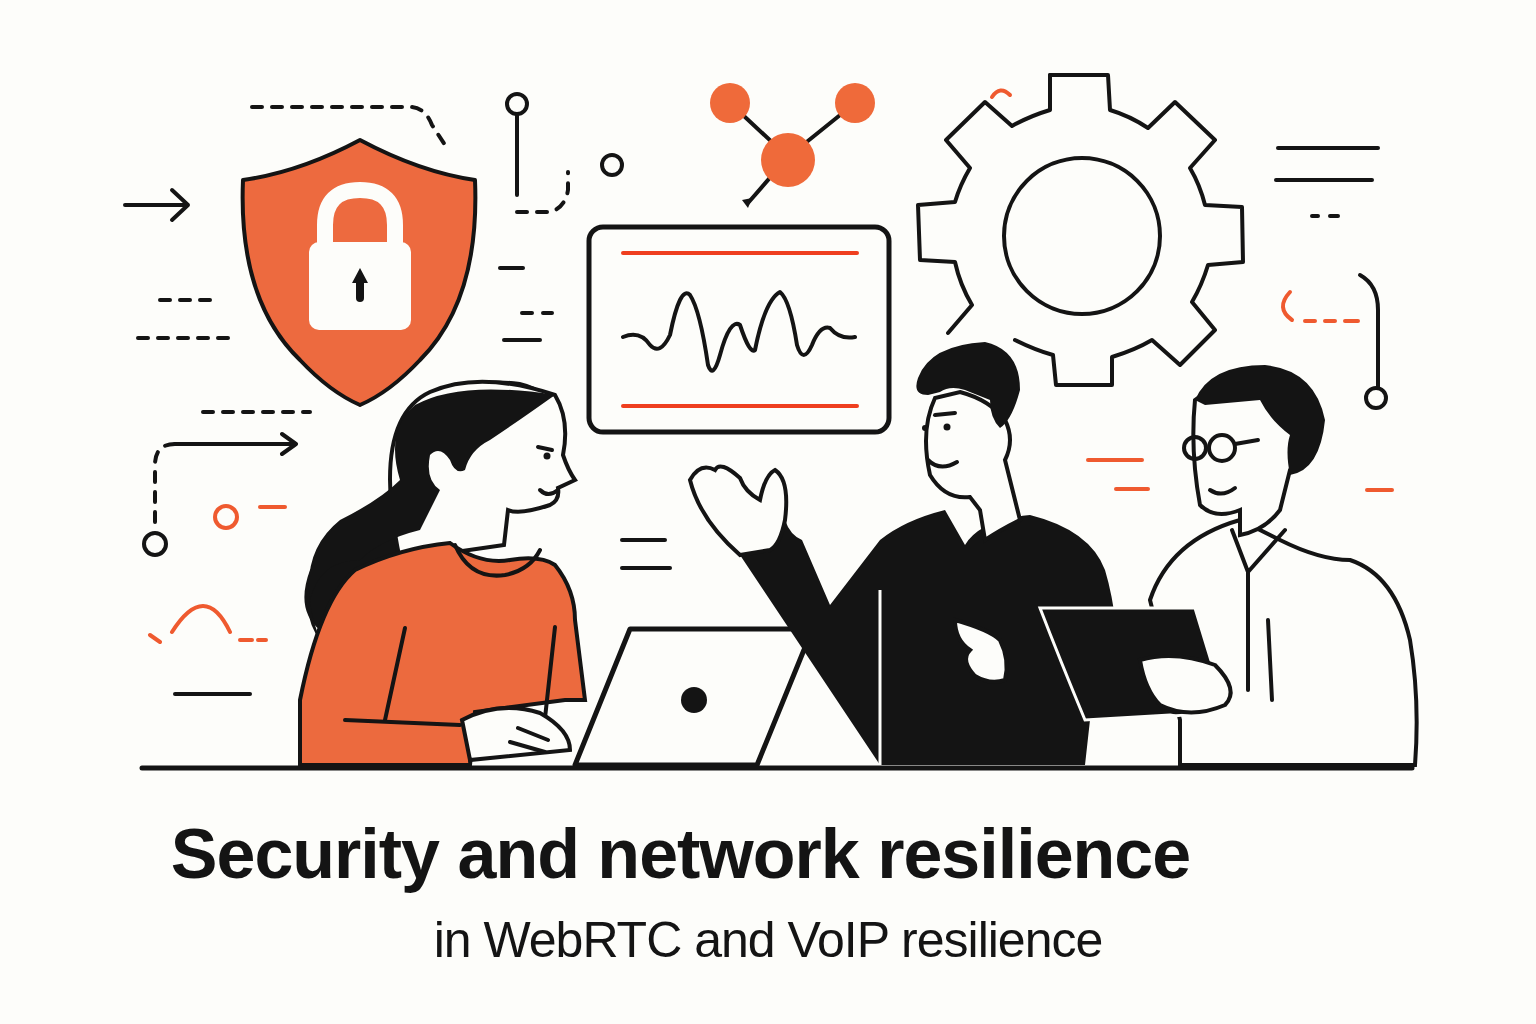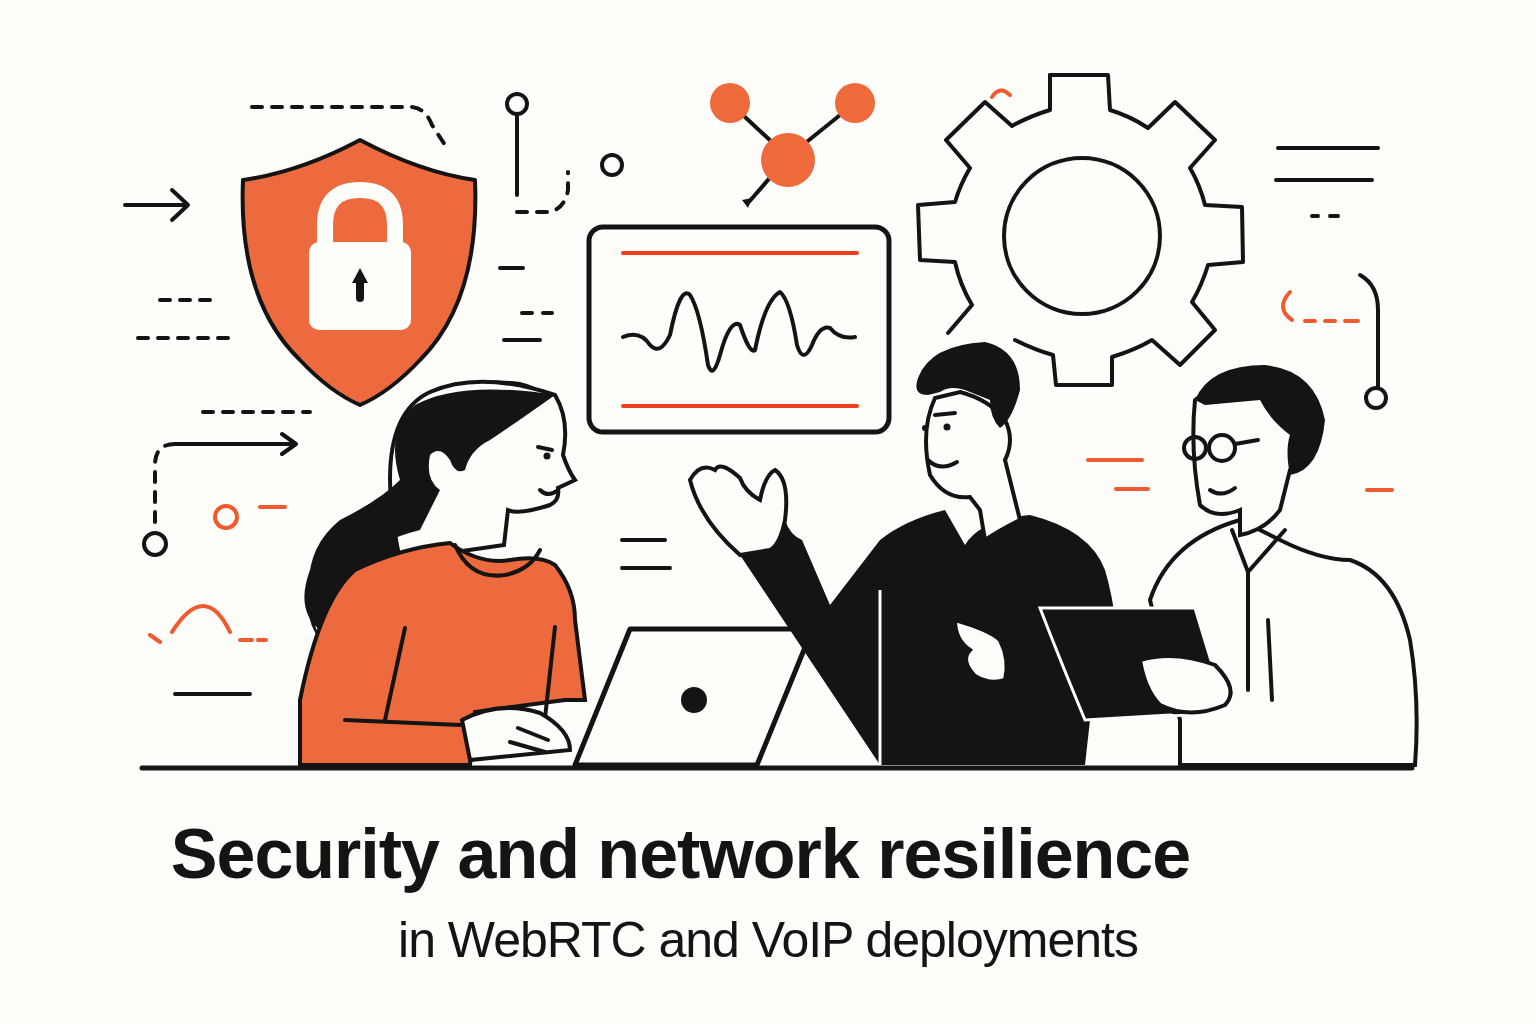--- a/index.html
+++ b/index.html
@@ -147,13 +147,13 @@
     <path class="stk" stroke-width="3" d="M1235 444 L1258 440"></path>
     <path class="stk" stroke-width="3" d="M1210 490 Q1222 498 1235 488"></path>
     <path d="M1040 608 H1195 L1220 690 Q1190 720 1170 715 L1085 720 Q1060 660 1040 608 Z" fill="#141414" stroke="#fdfdfa" stroke-width="3"></path>
     <path d="M1140 660 Q1175 650 1215 665 Q1240 690 1225 705 Q1190 720 1160 705 Q1145 690 1140 660 Z" fill="#fdfdfa" stroke="#141414" stroke-width="4"></path>
   </g>
 
   <path d="M142 768 H1412" stroke="#141414" stroke-width="5" stroke-linecap="round"></path>
 </svg>
 
 <div class="title">Security and network resilience</div>
-<div class="subtitle">in WebRTC and VoIP deployments</div>
+<div class="subtitle">in WebRTC and VoIP resilience</div>
 
 </body></html>

